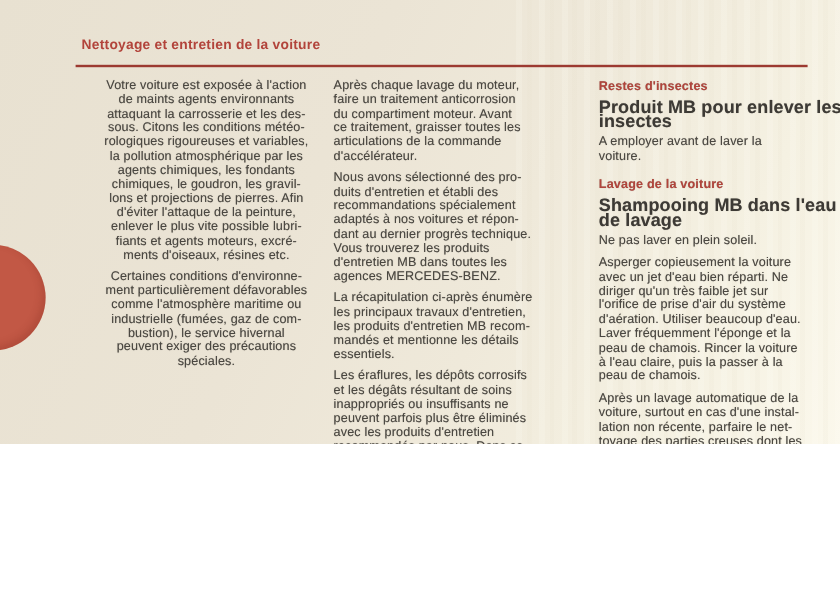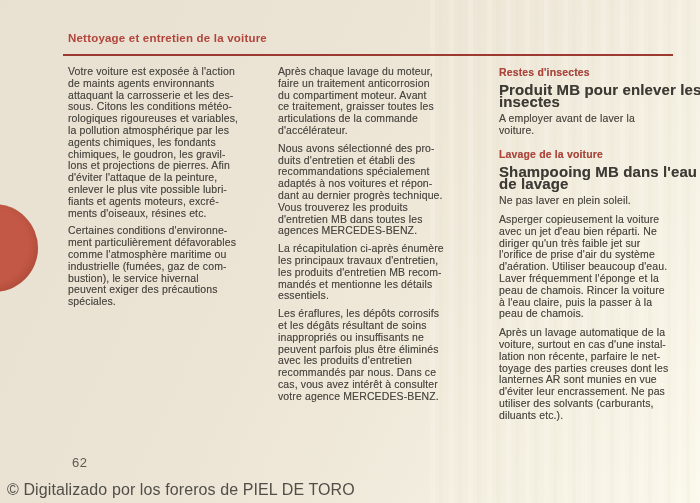--- a/index.html
+++ b/index.html
@@ -1,19 +1,19 @@
 <!DOCTYPE html>
 <html><head>
 <meta charset="utf-8">
 <style>
   html,body{margin:0;padding:0;}
   body{width:700px;height:503px;background:#ffffff;}
 
   .scan{
-    position:relative;width:700px;height:503px;overflow:hidden;
+    position:relative;width:700px;height:370px;overflow:hidden;
     background:
       linear-gradient(115deg,#e8e1d1 0%,#ebe4d5 38%,#efe9da 60%,#f5f1e2 82%,#fbf8ec 100%);
     font-family:"Liberation Sans","DejaVu Sans",sans-serif;
     color:#4a4741;
   }
   .texture{
     position:absolute;right:0;top:0;width:270px;height:100%;
     background:repeating-linear-gradient(90deg,
       rgba(255,255,248,0.55) 0 5px, rgba(0,0,0,0) 5px 9px,
       rgba(226,218,196,0.38) 9px 13px, rgba(0,0,0,0) 13px 19px);
@@ -30,21 +30,21 @@
   }
   .rule{
     position:absolute;left:63px;top:54px;width:610px;height:2px;
     background:#9c3a31;
   }
   .col{
     position:absolute;top:66px;font-size:10.5px;line-height:11.8px;
     letter-spacing:0.12px;text-shadow:0 0 0.6px rgba(77,73,66,0.5);
   }
   .col p{margin:0 0 6px;white-space:pre-line;}
-  .col-left{left:68px;width:208px;}
+  .col-left{left:68px;width:208px;text-align:center;}
   .col-mid{left:278px;width:202px;}
   .col-right{left:499px;width:204px;top:67px;}
   .col-right h2{
     margin:0 0 5px;font-size:10.5px;font-weight:bold;color:#b2443b;
     letter-spacing:0.15px;
   }
   .col-right h3{
     margin:0 0 5px;font-size:15px;font-weight:bold;color:#3d3a35;
     white-space:pre-line;line-height:12px;
   }

